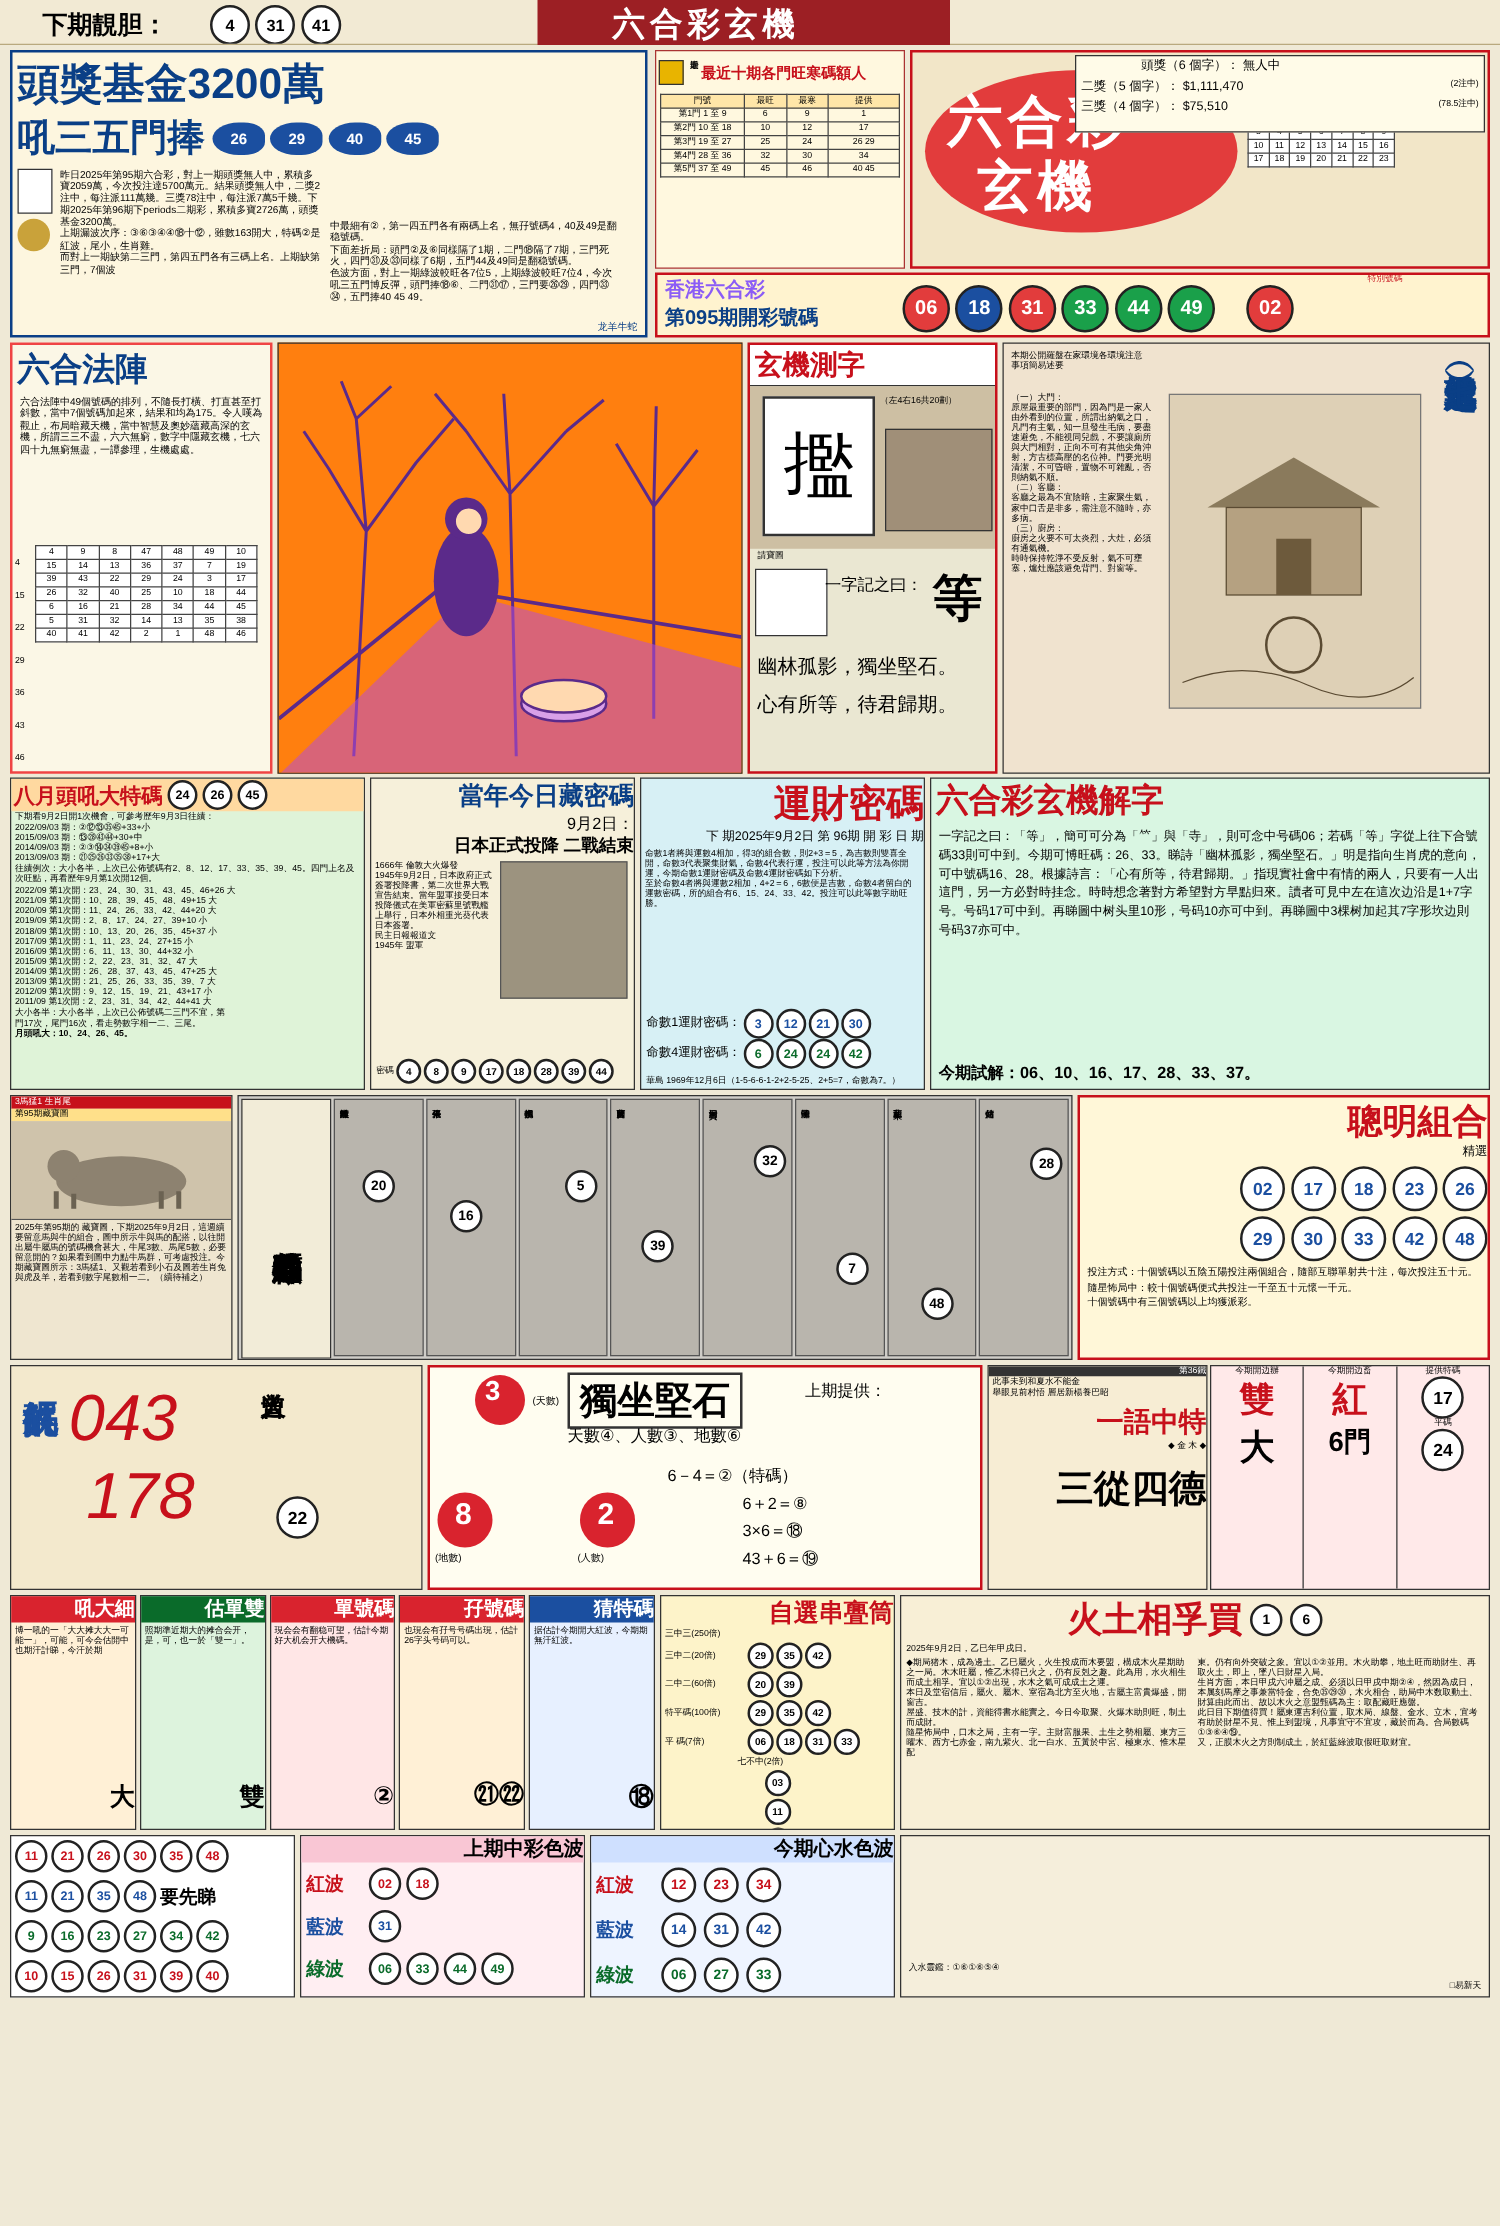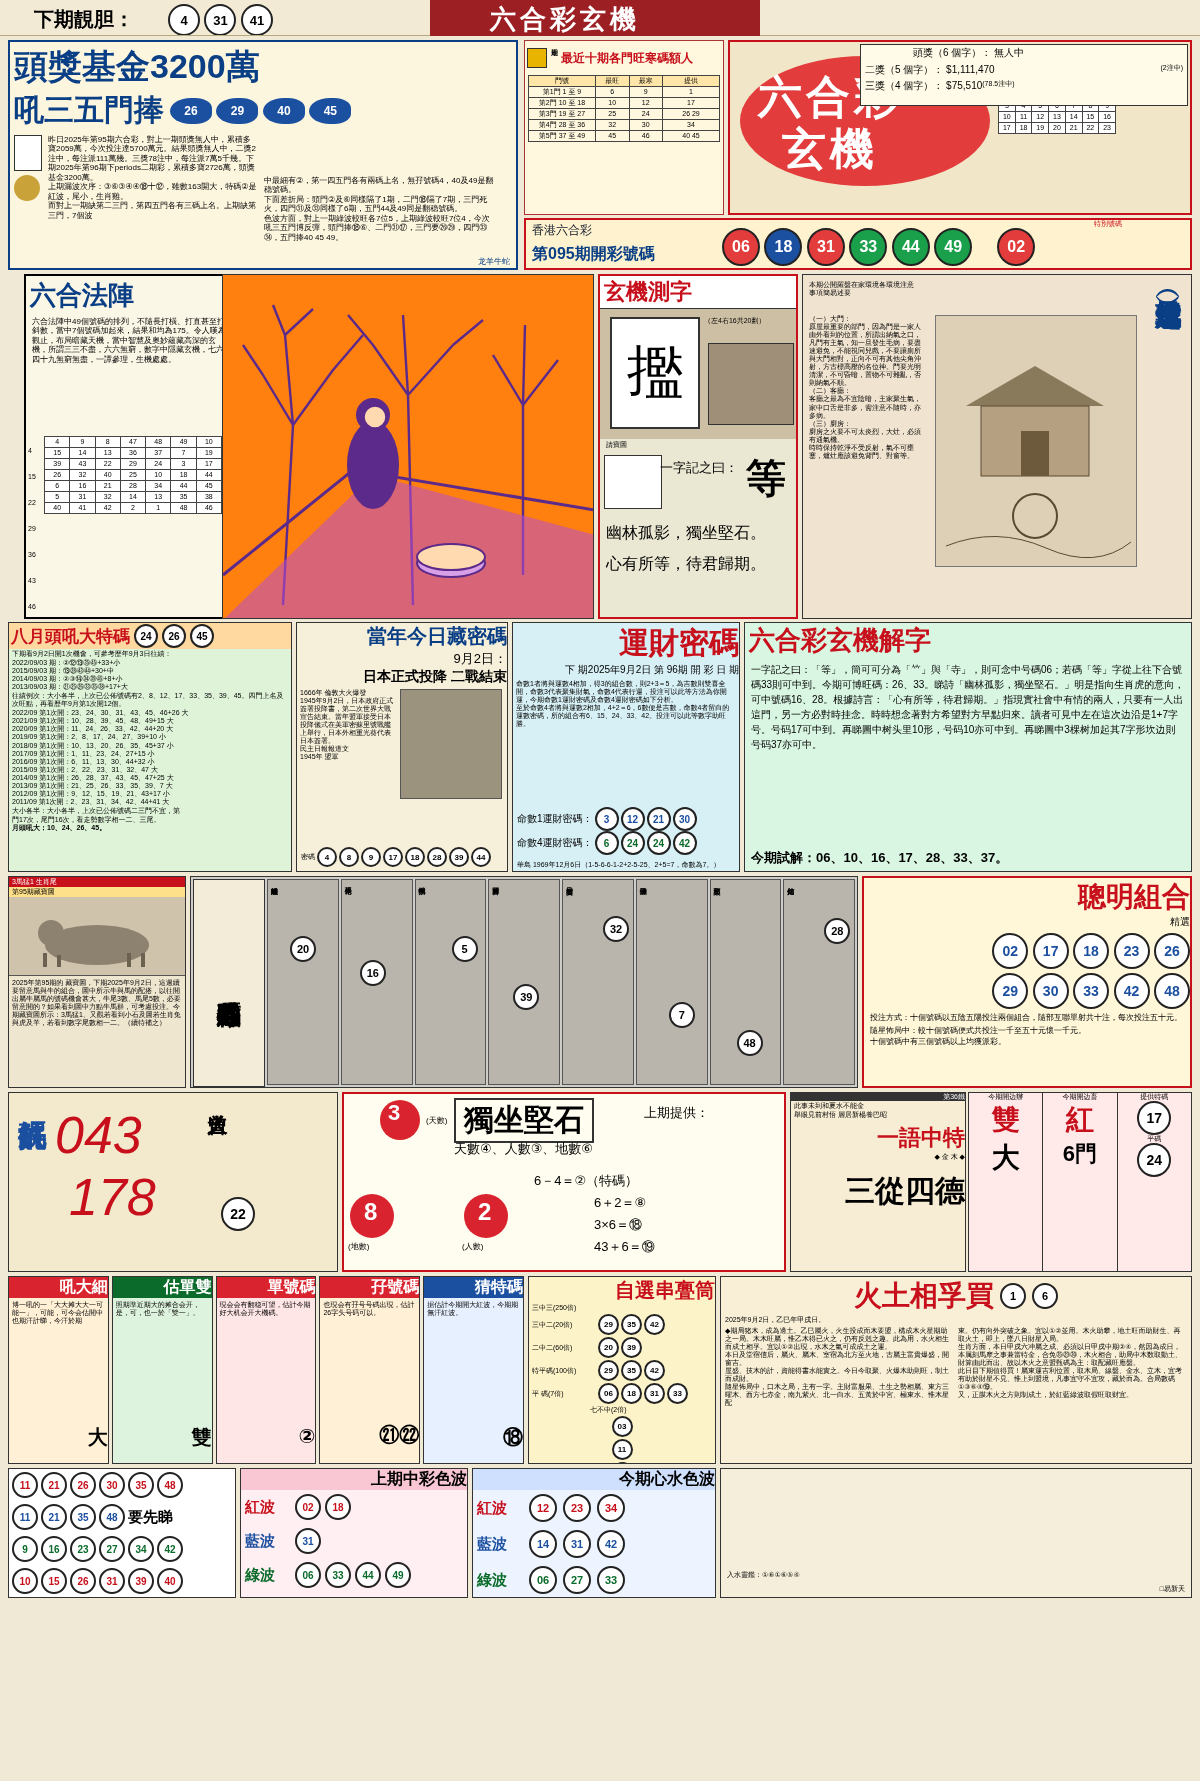--- a/index.html
+++ b/index.html
@@ -17,21 +17,21 @@
   table{border-collapse:collapse;}
   .grid td{border:1px solid #444;text-align:center;}
   
   #topstrip{left:0;top:0;width:1200px;height:36px;background:#f2ead4;border-bottom:1px solid #b9a97e;}
   #masthead{left:430px;top:0;width:330px;height:36px;background:#9c1f24;}
   
   #jackpot{left:8px;top:40px;width:510px;height:230px;background:#fdf6df;border:2px solid #0a3f86;}
   #tbl10{left:524px;top:40px;width:200px;height:175px;background:#fff8df;border:1px solid #a33;}
   #logo{left:728px;top:40px;width:464px;height:175px;background:#f2e6c8;border:2px solid #c7101b;}
   #hkdraw{left:524px;top:218px;width:668px;height:52px;background:#fff3cf;border:2px solid #c7101b;}
-  #fazhen{left:24px;top:274px;width:210px;height:345px;background:#fbf7e6;border:2px solid #000000;}
+  #fazhen{left:8px;top:274px;width:210px;height:345px;background:#fbf7e6;border:2px solid #ef4444;}
   #art{left:222px;top:274px;width:372px;height:345px;background:#ff7f0f;border:1px solid #333;}
   #cezi{left:598px;top:274px;width:200px;height:345px;background:#eae7d2;border:2px solid #c7101b;}
   #fengshui{left:802px;top:274px;width:390px;height:345px;background:#f0e3cf;border:1px solid #333;}
   #left3{left:8px;top:622px;width:284px;height:250px;background:#dff3d8;border:1px solid #333;}
   #cang{left:296px;top:622px;width:212px;height:250px;background:#f6f0da;border:1px solid #333;}
   #yuncai{left:512px;top:622px;width:228px;height:250px;background:#d7f0f5;border:1px solid #333;}
   #jiezi{left:744px;top:622px;width:448px;height:250px;background:#d9f6e2;border:1px solid #333;}
   #ox{left:8px;top:876px;width:178px;height:212px;background:#efe6d0;border:1px solid #333;}
   #baxian{left:190px;top:876px;width:668px;height:212px;background:#cfcdc8;border:1px solid #333;}
   #congming{left:862px;top:876px;width:330px;height:212px;background:#fff7d8;border:2px solid #c7101b;}
@@ -202,28 +202,28 @@
     <div style="position:absolute;left:10px;top:150px;"></div>
     <div class="box" style="left:0;top:0;"></div>
     <div style="position:absolute;left:8px;top:2px;width:0;height:0;"></div>
   </div>
   <div class="box bd" style="left:860px;top:44px;width:328px;height:62px;background:#fffbe8;">
     <div class="sm" style="padding:2px 4px;margin-left:48px;">頭獎（6 個字）： 無人中</div>
     <div class="sm" style="padding:2px 4px;display:flex;justify-content:space-between;">
       <span>二獎（5 個字）： $1,111,470</span>
       <span class="xtiny">(2注中)</span>
     </div>
-    <div class="sm" style="padding:2px 4px;display:flex;justify-content:flex-start;">
+    <div class="sm" style="padding:2px 4px;display:flex;justify-content:space-between;">
       <span>三獎（4 個字）： $75,510</span>
       <span class="xtiny">(78.5注中)</span>
     </div>
   </div>
 
   <div class="box" id="hkdraw">
-    <div style="position:absolute;left:6px;top:2px;font-size:12px;font-weight:normal;color:#0f172a;">香港六合彩</div>
+    <div style="position:absolute;left:6px;top:2px;font-size:16px;font-weight:bold;color:#8b5cf6;">香港六合彩</div>
     <div style="position:absolute;left:6px;top:24px;font-size:16px;font-weight:bold;color:#0a3f86;">第095期開彩號碼</div>
     <div style="position:absolute;left:196px;top:8px;">
       <span class="ball" style="width:34px;height:34px;font-size:16px;background:#e23c3c;color:#fff;">06</span>
       <span class="ball" style="width:34px;height:34px;font-size:16px;background:#1b4fa0;color:#fff;">18</span>
       <span class="ball" style="width:34px;height:34px;font-size:16px;background:#e23c3c;color:#fff;">31</span>
       <span class="ball" style="width:34px;height:34px;font-size:16px;background:#1aa04a;color:#fff;">33</span>
       <span class="ball" style="width:34px;height:34px;font-size:16px;background:#1aa04a;color:#fff;">44</span>
       <span class="ball" style="width:34px;height:34px;font-size:16px;background:#1aa04a;color:#fff;">49</span>
       <span style="display:inline-block;width:16px;"></span>
       <span class="ball" style="width:34px;height:34px;font-size:16px;background:#e23c3c;color:#fff;">02</span>

